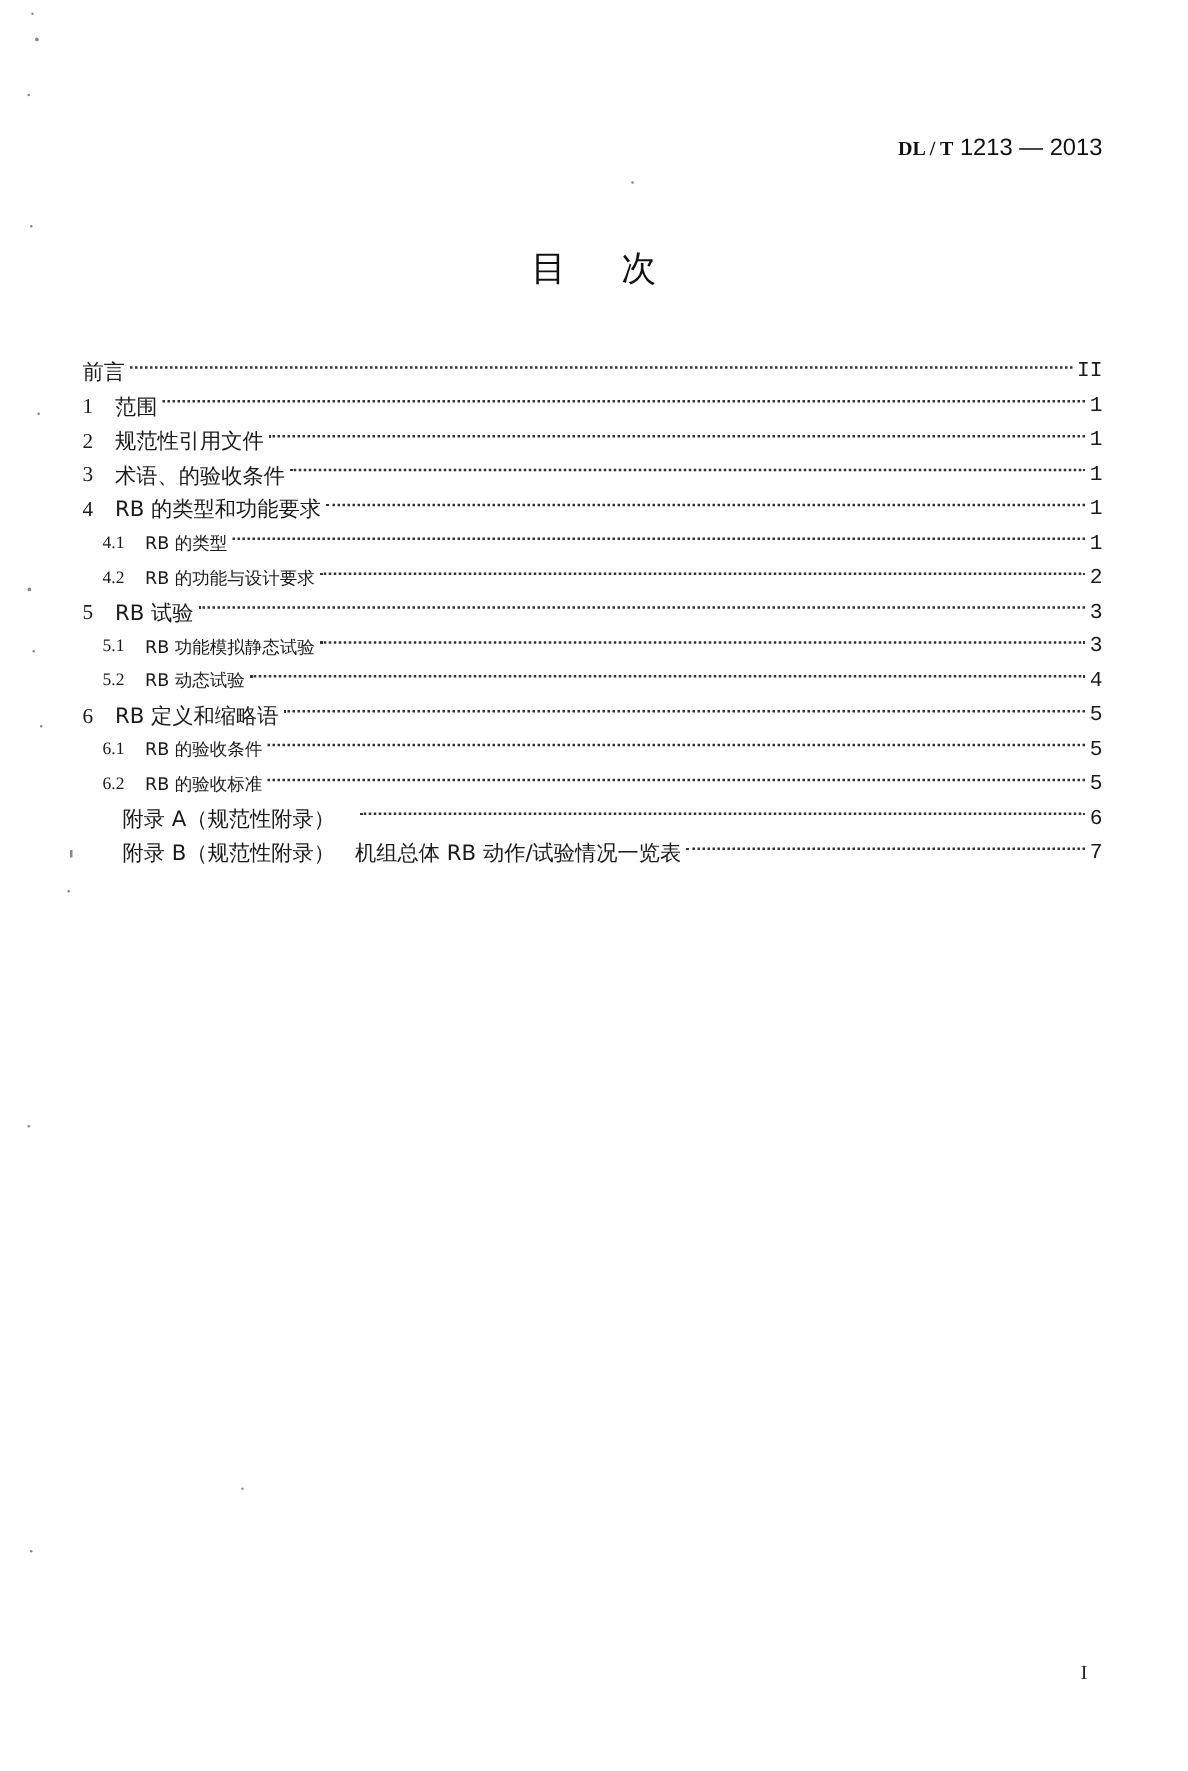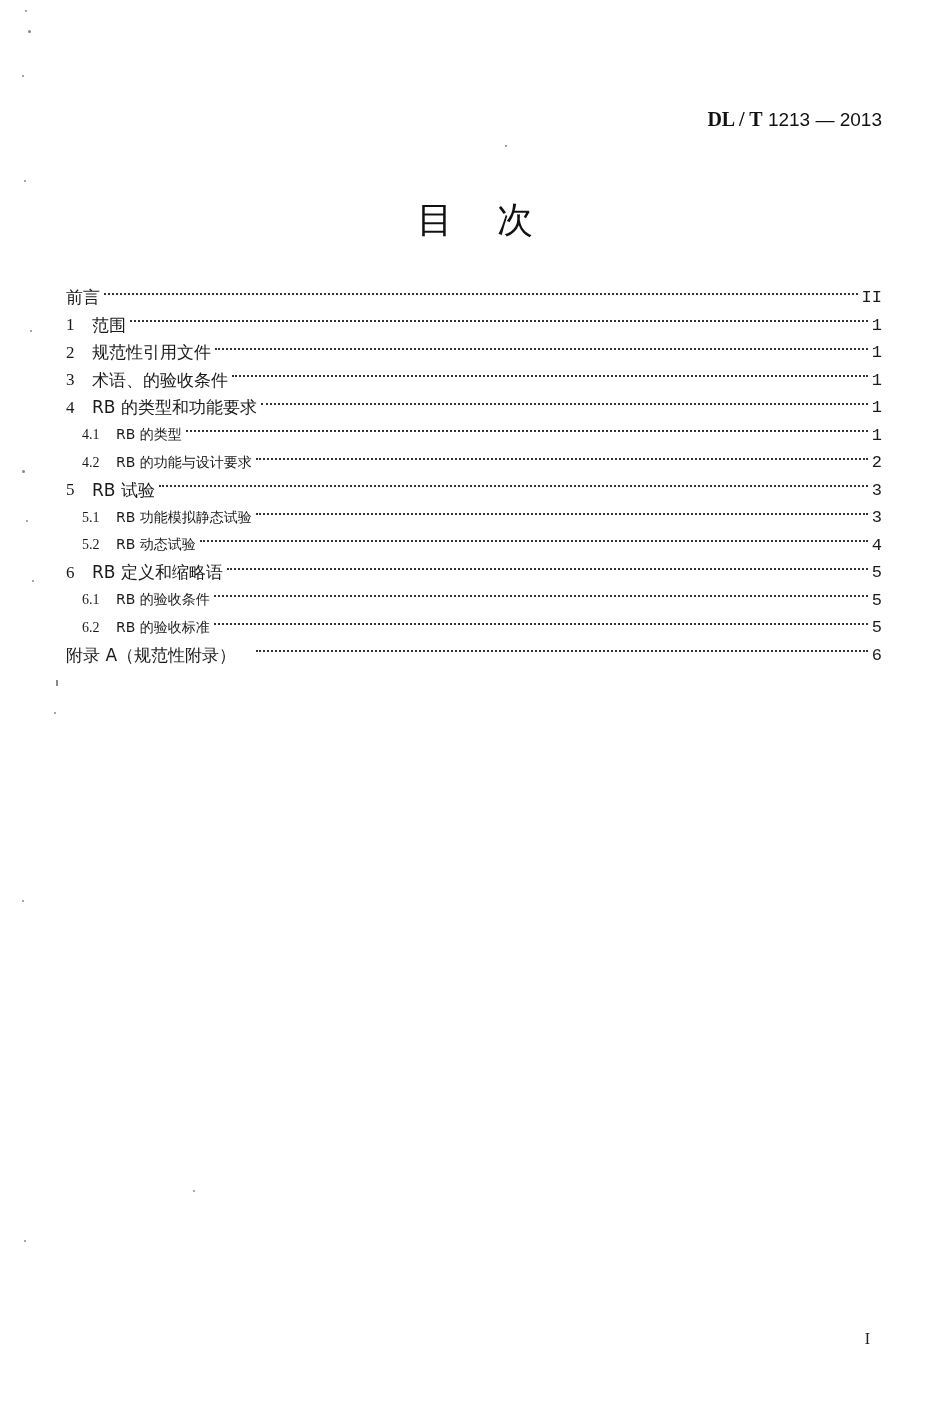--- a/index.html
+++ b/index.html
@@ -20,29 +20,29 @@
       right: 68px;
       top: 108px;
       font-family: "Liberation Sans", "DejaVu Sans", sans-serif;
       font-size: 19px;
       letter-spacing: 0px;
       color: #111;
     }
     .header-code .bold {
       font-family: "Liberation Serif", "DejaVu Serif", serif;
       font-weight: bold;
-      font-size: 20px;
+      font-size: 16px;
     }
     .title {
       position: absolute;
       left: 0;
       width: 950px;
       top: 196px;
       text-align: center;
-      font-size: 36px;
+      font-size: 28px;
       letter-spacing: 44px;
       padding-left: 44px;
       box-sizing: border-box;
       font-family: "DejaVu Sans", sans-serif;
       color: #111;
     }
     .toc {
       position: absolute;
       left: 66px;
       top: 284px;
@@ -66,20 +66,21 @@
     }
     .toc-row.sub .num {
       width: 34px;
     }
     .toc-row .label {
       font-family: "DejaVu Sans", "Liberation Serif", sans-serif;
     }
     .toc-row .appx-prefix {
       font-family: "DejaVu Sans", sans-serif;
       margin-right: 16px;
+      margin-left: 32px;
     }
     .toc-row .leader {
       flex: 1;
       border-bottom: 2px dotted #333;
       margin: 0 4px;
       transform: translateY(-4px);
       min-width: 10px;
     }
     .toc-row .page {
       font-family: Liberation Mono, monospace;
@@ -188,20 +189,26 @@
     <span class="num">6.2</span>
     <span class="label">RB 的验收标准</span>
     <span class="leader"></span>
     <span class="page">5</span>
   </div>
 
   <div class="toc-row appendix">
     <span class="appx-prefix">附录 A（规范性附录）</span>
     <span class="leader"></span>
     <span class="page">6</span>
+  </div>
+  <div class="toc-row appendix">
+    <span class="appx-prefix">附录 B（规范性附录）</span>
+    <span class="label">机组总体 RB 动作/试验情况一览表</span>
+    <span class="leader"></span>
+    <span class="page">7</span>
   </div>
 </div>
 
 <div class="page-footer">I</div>
 
 <div class="speck" style="left:25px;top:10px;width:2px;height:2px;"></div>
 <div class="speck" style="left:28px;top:30px;width:3px;height:3px;"></div>
 <div class="speck" style="left:22px;top:75px;width:2px;height:2px;"></div>
 <div class="speck" style="left:24px;top:180px;width:2px;height:2px;"></div>
 <div class="speck" style="left:30px;top:330px;width:2px;height:2px;"></div>

